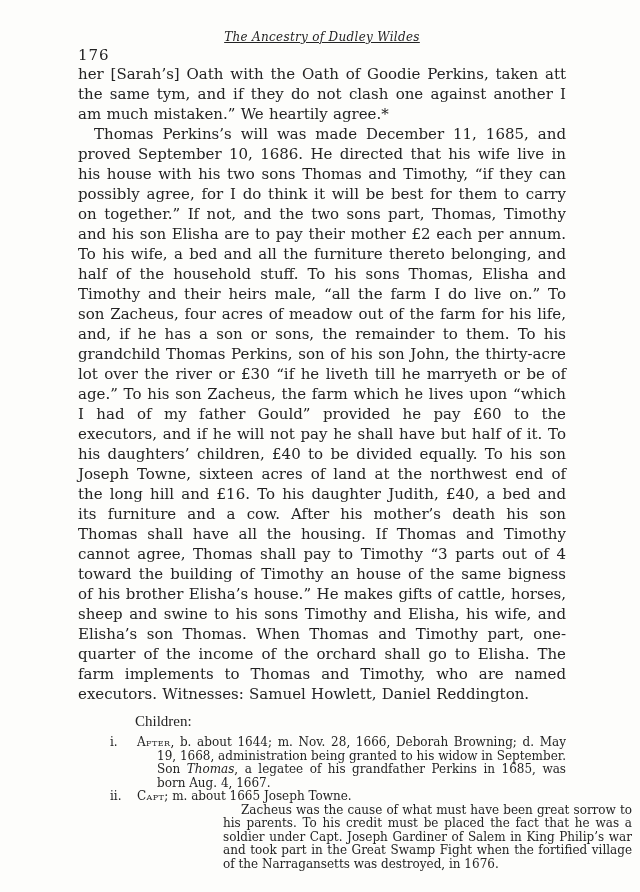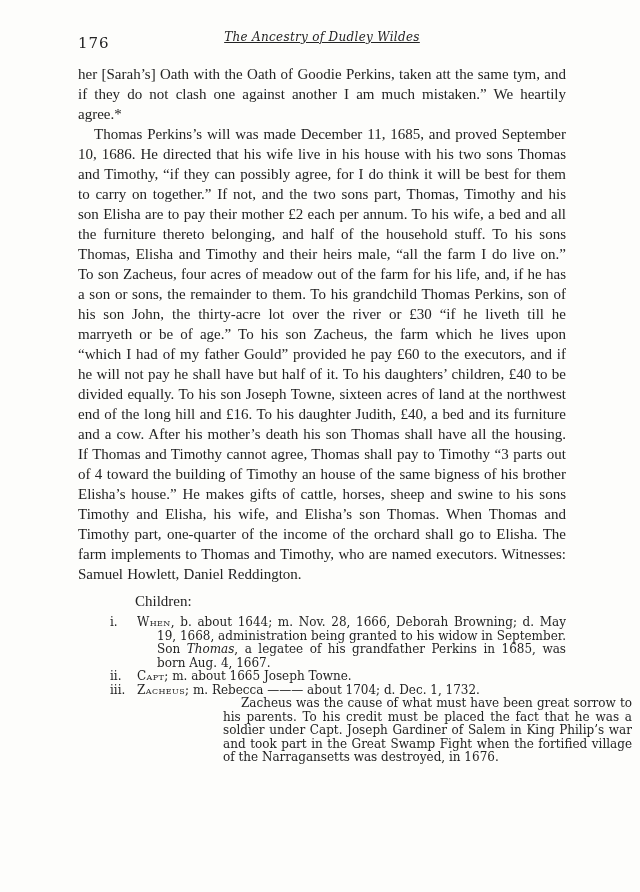--- a/index.html
+++ b/index.html
@@ -24,39 +24,38 @@
     width: 488px;
   }
   .header {
     position: relative;
     height: 22px;
     margin-bottom: 12px;
   }
   .pagenum {
     position: absolute;
     left: 0;
-    top: 4px;
+    top: 16px;
     font-size: 15px;
     letter-spacing: 1px;
   }
   .running-title {
     display: block;
     text-align: center;
     font-style: italic;
     font-size: 12px;
     letter-spacing: 0.3px;
     text-decoration: underline;
   }
   .para {
     margin: 0;
     font-size: 15px;
     line-height: 20px;
     text-align: justify;
     word-spacing: 0.5px;
-    font-family: Liberation Serif, serif;
   }
   .para.indented {
     text-indent: 16px;
   }
   .children-heading {
     margin-top: 7px;
     margin-bottom: 5px;
     margin-left: 57px;
     font-size: 15px;
     line-height: 20px;
@@ -113,31 +112,27 @@
     <p class="para">her [Sarah’s] Oath with the Oath of Goodie Perkins, taken att the same tym, and if they do not clash one against another I am much mistaken.” We heartily agree.*</p>
 
     <p class="para indented">Thomas Perkins’s will was made December 11, 1685, and proved September 10, 1686. He directed that his wife live in his house with his two sons Thomas and Timothy, “if they can possibly agree, for I do think it will be best for them to carry on together.” If not, and the two sons part, Thomas, Timothy and his son Elisha are to pay their mother £2 each per annum. To his wife, a bed and all the furniture thereto belonging, and half of the household stuff. To his sons Thomas, Elisha and Timothy and their heirs male, “all the farm I do live on.” To son Zacheus, four acres of meadow out of the farm for his life, and, if he has a son or sons, the remainder to them. To his grandchild Thomas Perkins, son of his son John, the thirty-acre lot over the river or £30 “if he liveth till he marryeth or be of age.” To his son Zacheus, the farm which he lives upon “which I had of my father Gould” provided he pay £60 to the executors, and if he will not pay he shall have but half of it. To his daughters’ children, £40 to be divided equally. To his son Joseph Towne, sixteen acres of land at the northwest end of the long hill and £16. To his daughter Judith, £40, a bed and its furniture and a cow. After his mother’s death his son Thomas shall have all the housing. If Thomas and Timothy cannot agree, Thomas shall pay to Timothy “3 parts out of 4 toward the building of Timothy an house of the same bigness of his brother Elisha’s house.” He makes gifts of cattle, horses, sheep and swine to his sons Timothy and Elisha, his wife, and Elisha’s son Thomas. When Thomas and Timothy part, one-quarter of the income of the orchard shall go to Elisha. The farm implements to Thomas and Timothy, who are named executors. Witnesses: Samuel Howlett, Daniel Reddington.</p>
 
     <div class="children-heading">Children:</div>
 
     <div class="children-list">
 
       <div class="child-entry">
         <span class="child-numeral">i.</span>
-        <div class="child-text"><span class="smallcaps">When</span><span>, b. about 1644; m. Nov. 28, 1666, Deborah Browning; d. May 19, 1668, administration being granted to his widow in September. Son </span><span class="italic">Thomas</span><span>, a legatee of his grandfather Perkins in 1685, was born Aug. 4, 1667.</span></div>
+        <div class="child-text"><span class="smallcaps">After</span><span>, b. about 1644; m. Nov. 28, 1666, Deborah Browning; d. May 19, 1668, administration being granted to his widow in September. Son </span><span class="italic">Thomas</span><span>, a legatee of his grandfather Perkins in 1685, was born Aug. 4, 1667.</span></div>
       </div>
 
       <div class="child-entry">
         <span class="child-numeral">ii.</span>
         <div class="child-text"><span class="smallcaps">Capt</span><span>; m. about 1665 Joseph Towne.</span></div>
       </div>
 
-      <div class="child-entry">
-        <span class="child-numeral">iii.</span>
-        <div class="child-text"><span class="smallcaps">Zacheus</span><span>; m. Rebecca ——— about 1704; d. Dec. 1, 1732.</span></div>
-      </div>
 
       <div class="child-note">Zacheus was the cause of what must have been great sorrow to his parents. To his credit must be placed the fact that he was a soldier under Capt. Joseph Gardiner of Salem in King Philip’s war and took part in the Great Swamp Fight when the fortified village of the Narragansetts was destroyed, in 1676.</div>
 
     </div>
 
   </div>
 </div>
 
 </body></html>

